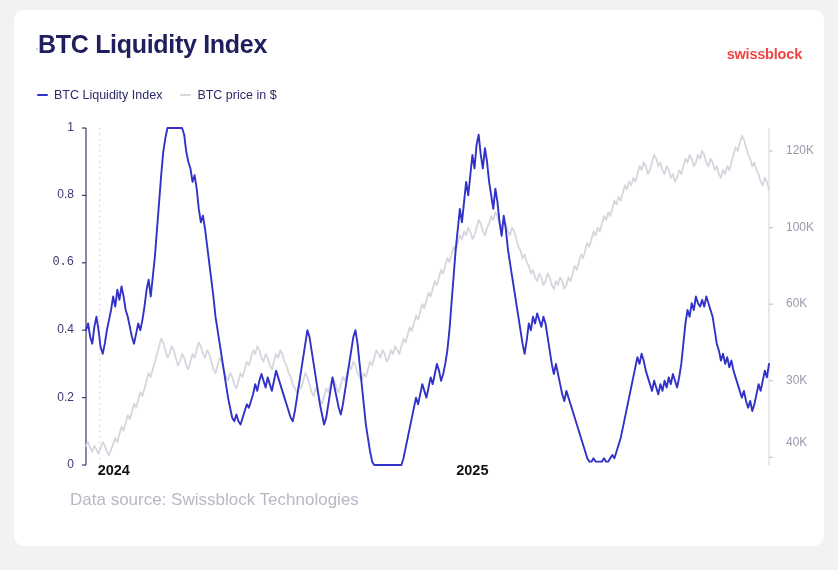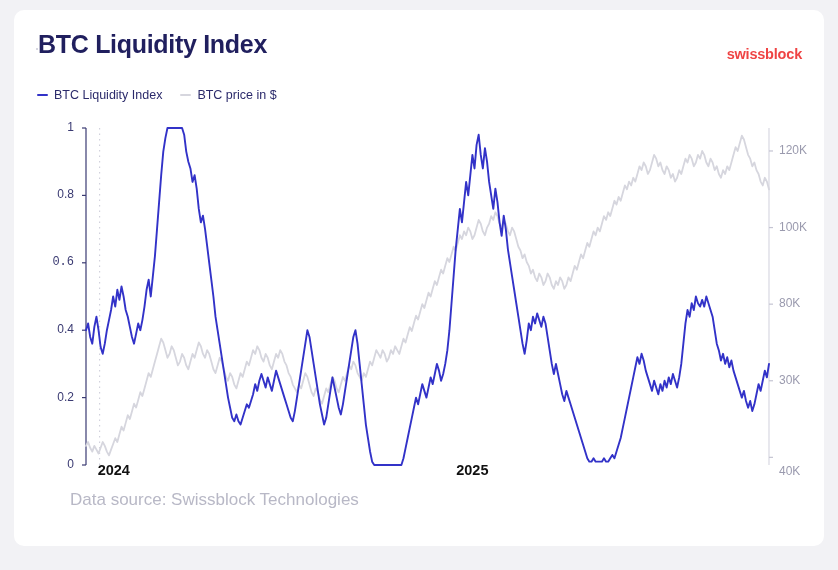--- a/index.html
+++ b/index.html
@@ -72,20 +72,21 @@
     color: #3a3a72;
     text-align: right;
     width: 40px;
   }
   .ylab-r {
     position: absolute;
     font-size: 12px;
     color: #9a9aae;
     text-align: left;
     width: 48px;
+    margin-left: 7px;
   }
   .xlab {
     position: absolute;
     font-size: 14.5px;
     font-weight: bold;
     color: #111111;
     top: 352px;
   }
   #footer-left {
     position: absolute;
@@ -153,23 +154,23 @@
       </svg>
     <div id="ylabels">
         <div class="ylab" style="left: 20px; top: 347px;">0</div>
         <div class="ylab" style="left: 20px; top: 279.6px;">0.2</div>
         <div class="ylab" style="left: 20px; top: 212.2px;">0.4</div>
         <div class="ylab" style="left: 20px; top: 144.8px; font-family: Liberation Mono, monospace;">0.6</div>
         <div class="ylab" style="left: 20px; top: 77.4px;">0.8</div>
         <div class="ylab" style="left: 20px; top: 10px;">1</div>
       </div>
     <div id="y2labels">
-        <div class="ylab-r" style="left: 765px; top: 354px;">40K</div>
+        <div class="ylab-r" style="left: 765px; top: 325px;">40K</div>
         <div class="ylab-r" style="left: 765px; top: 262.75px;">30K</div>
-        <div class="ylab-r" style="left: 765px; top: 186.159px;">80K</div>
+        <div class="ylab-r" style="left: 765px; top: 186.159px;">60K</div>
         <div class="ylab-r" style="left: 765px; top: 109.568px;">100K</div>
         <div class="ylab-r" style="left: 765px; top: 32.9773px;">120K</div>
       </div>
     <div id="xlabels">
         <div class="xlab" style="left: 83.66px;">2024</div>
         <div class="xlab" style="left: 442.235px;">2025</div>
       </div>
   </div>
 
   <div id="footer-left">Data source: Swissblock Technologies</div>

